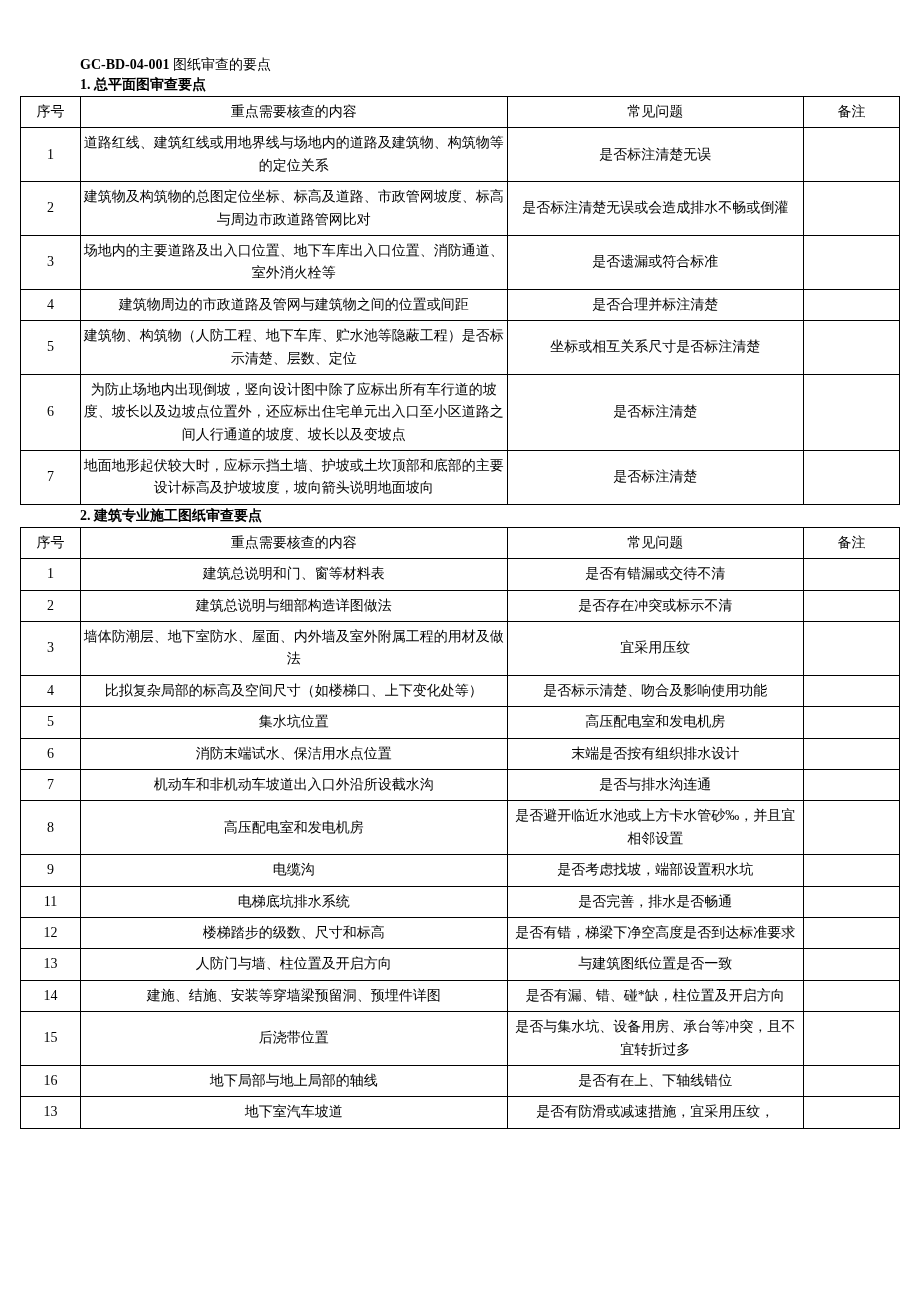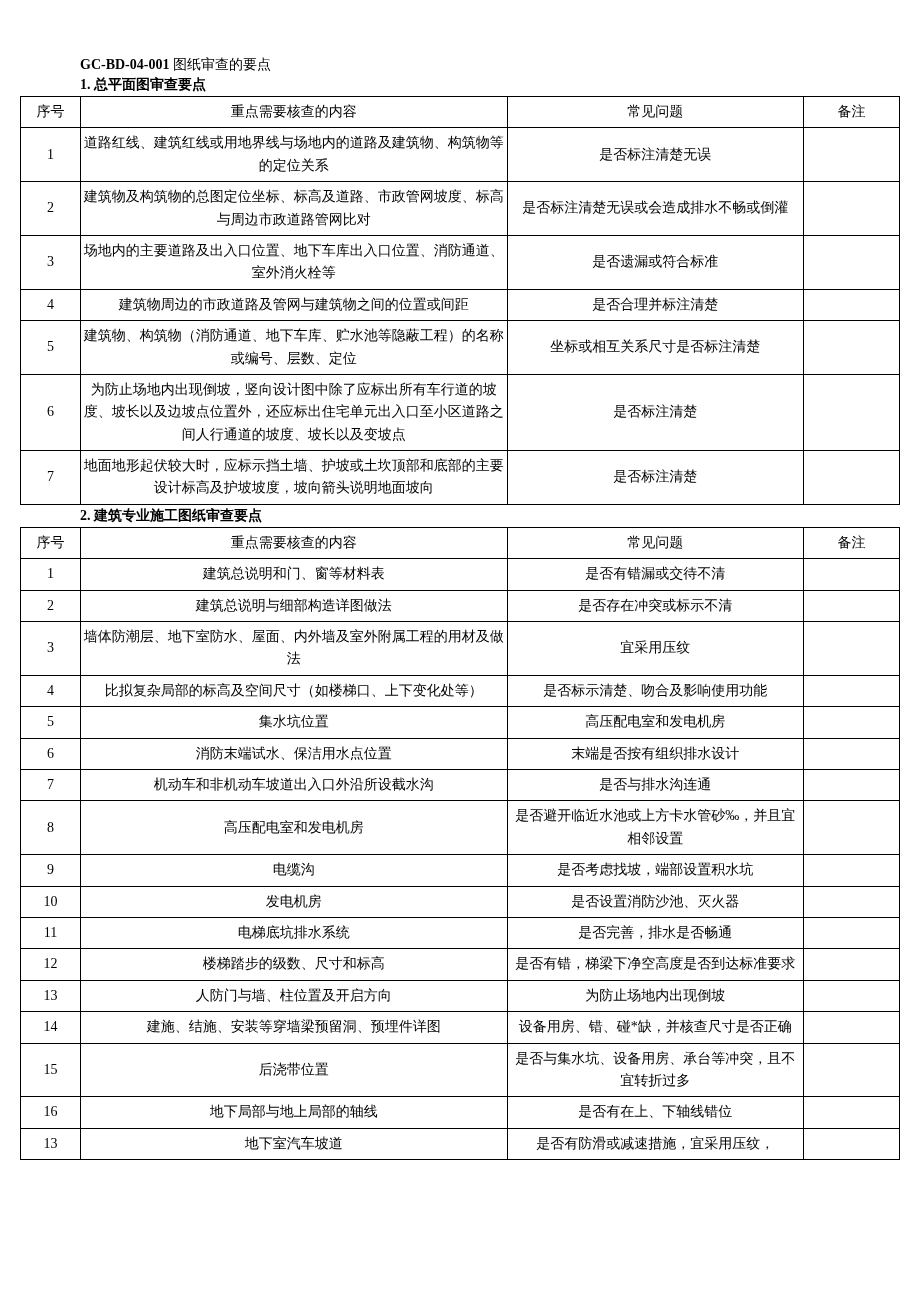--- a/index.html
+++ b/index.html
@@ -97,21 +97,21 @@
             <td class="note"></td>
           </tr>
           <tr>
             <td class="idx">4</td>
             <td class="check">建筑物周边的市政道路及管网与建筑物之间的位置或间距</td>
             <td class="issue">是否合理并标注清楚</td>
             <td class="note"></td>
           </tr>
           <tr>
             <td class="idx">5</td>
-            <td class="check">建筑物、构筑物（消防通道、地下车库、贮水池等隐蔽工程）的名称或编号、层数、定位</td>
+            <td class="check">建筑物、构筑物（人防工程、地下车库、贮水池等隐蔽工程）是否标示清楚、层数、定位</td>
             <td class="issue">坐标或相互关系尺寸是否标注清楚</td>
             <td class="note"></td>
           </tr>
           <tr>
             <td class="idx">6</td>
             <td class="check">为防止场地内出现倒坡，竖向设计图中除了应标出所有车行道的坡度、坡长以及边坡点位置外，还应标出住宅单元出入口至小区道路之间人行通道的坡度、坡长以及变坡点</td>
             <td class="issue">是否标注清楚</td>
             <td class="note"></td>
           </tr>
           <tr>
@@ -187,47 +187,41 @@
             <td class="issue">是否避开临近水池或上方卡水管砂‰，并且宜相邻设置</td>
             <td class="note"></td>
           </tr>
           <tr>
             <td class="idx">9</td>
             <td class="check">电缆沟</td>
             <td class="issue">是否考虑找坡，端部设置积水坑</td>
             <td class="note"></td>
           </tr>
           <tr>
-            <td class="idx">10</td>
-            <td class="check">发电机房</td>
-            <td class="issue">是否设置消防沙池、灭火器</td>
-            <td class="note"></td>
-          </tr>
-          <tr>
             <td class="idx">11</td>
             <td class="check">电梯底坑排水系统</td>
             <td class="issue">是否完善，排水是否畅通</td>
             <td class="note"></td>
           </tr>
           <tr>
             <td class="idx">12</td>
             <td class="check">楼梯踏步的级数、尺寸和标高</td>
             <td class="issue">是否有错，梯梁下净空高度是否到达标准要求</td>
             <td class="note"></td>
           </tr>
           <tr>
             <td class="idx">13</td>
             <td class="check">人防门与墙、柱位置及开启方向</td>
-            <td class="issue">为防止场地内出现倒坡</td>
+            <td class="issue">与建筑图纸位置是否一致</td>
             <td class="note"></td>
           </tr>
           <tr>
             <td class="idx">14</td>
             <td class="check">建施、结施、安装等穿墙梁预留洞、预埋件详图</td>
-            <td class="issue">设备用房、错、碰*缺，并核查尺寸是否正确</td>
+            <td class="issue">是否有漏、错、碰*缺，柱位置及开启方向</td>
             <td class="note"></td>
           </tr>
           <tr>
             <td class="idx">15</td>
             <td class="check">后浇带位置</td>
             <td class="issue">是否与集水坑、设备用房、承台等冲突，且不宜转折过多</td>
             <td class="note"></td>
           </tr>
           <tr>
             <td class="idx">16</td>

